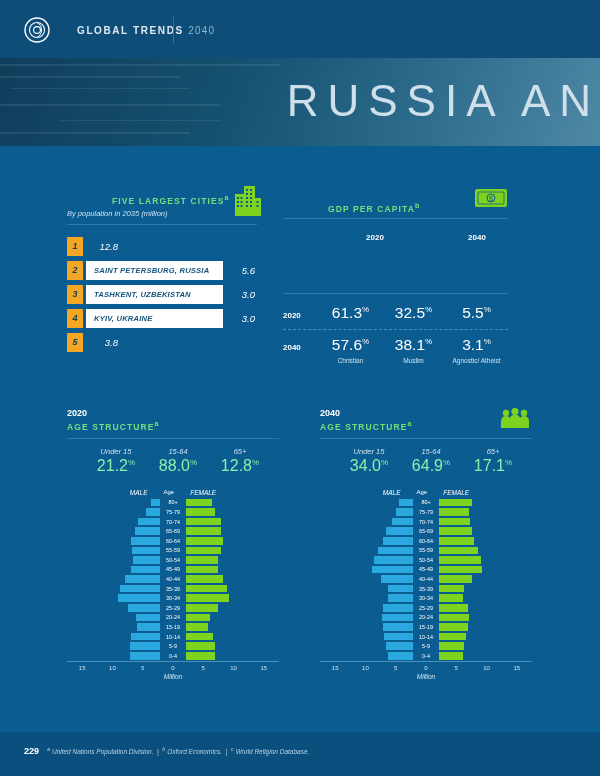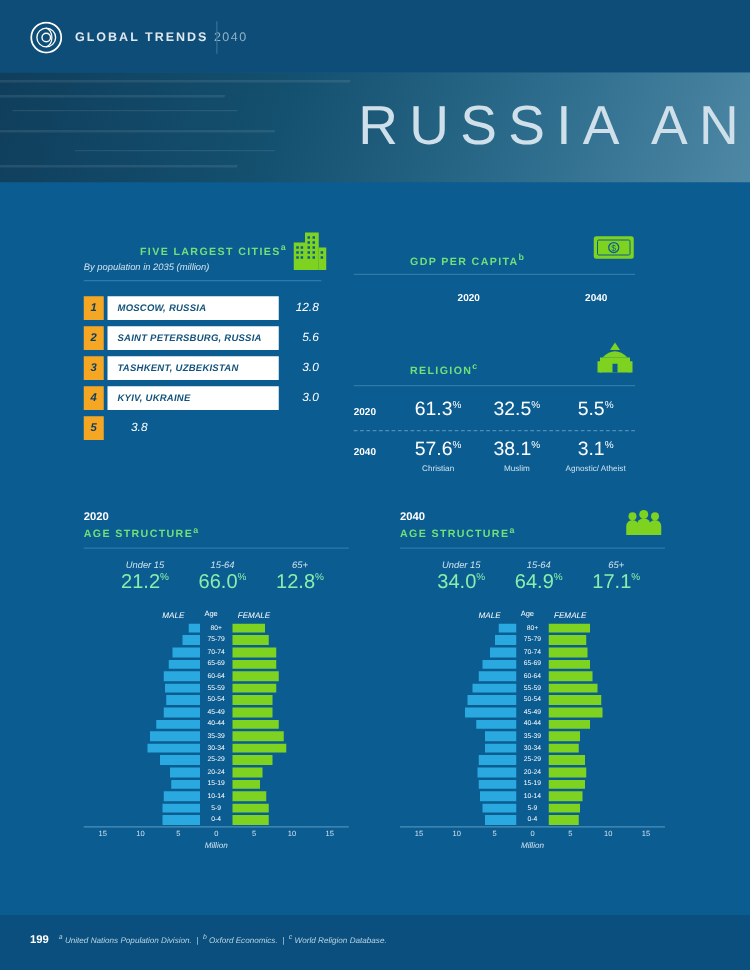--- a/index.html
+++ b/index.html
@@ -11,21 +11,21 @@
   }
   .page { position: relative; width: 600px; height: 776px; background: #0b5c91; }
 
   
   .header-band {
     position: absolute; top: 0; left: 0; width: 600px; height: 58px;
     background: #0d4d78;
   }
   .logo-wrap {
     position: absolute; left: 24px; top: 17px;
-    display: flex; align-items: center; gap: 10px;
+    display: flex; align-items: center; gap: 27px;
   }
   .logo-mark { width: 26px; height: 26px; }
   .logo-text { font-size: 10px; letter-spacing: 1.6px; color: #dfe8ef; font-weight: bold; }
   .logo-text .year { color: #8fb4cc; font-weight: normal; letter-spacing: 1.2px; }
   .logo-divider {
     position: absolute; left: 173px; top: 17px;
     width: 1px; height: 26px; background: #3a6f96;
   }
 
   
@@ -202,21 +202,20 @@
               <rect x="27.5" y="19" width="2" height="2"></rect>
                 <rect x="27.5" y="23" width="2" height="2"></rect>
             </g>
           </svg>
         </span>
       </div>
 
       <div style="margin-top:12px;">
         <div class="city-row">
           <div class="city-rank">1</div>
-          <div class="city-name">MOSCOW, RUSSIA</div>
           <div class="city-val">12.8</div>
         </div>
         <div class="city-row">
           <div class="city-rank">2</div>
           <div class="city-name">SAINT PETERSBURG, RUSSIA</div>
           <div class="city-val">5.6</div>
         </div>
         <div class="city-row">
           <div class="city-rank">3</div>
           <div class="city-name">TASHKENT, UZBEKISTAN</div>
@@ -251,35 +250,20 @@
       <div class="rule" style="margin-top:4px;"></div>
       <div style="display:flex; justify-content:flex-end;">
         <div class="gdp-years">
           <span>2020</span>
           <span>2040</span>
         </div>
       </div>
     </div>
 
     <div class="religion">
-      <div class="rel-head">
-        <div class="sect-title">
-          <span>RELIGION</span><sup>c</sup>
-        </div>
-        <span style="margin-top:-16px;">
-          <svg width="32" height="26" viewBox="0 0 32 26">
-            <path d="M16 1 L20 7 L12 7 Z" fill="#7ed321"></path>
-            <rect x="4" y="13" width="24" height="12" fill="#7ed321"></rect>
-            <path d="M6 13 Q16 3 26 13 Z" fill="#7ed321"></path>
-            <rect x="2" y="16" width="3" height="9" fill="#7ed321"></rect>
-            <rect x="27" y="16" width="3" height="9" fill="#7ed321"></rect>
-            <rect x="14" y="18" width="4" height="7" fill="#0b5c91"></rect>
-          </svg>
-        </span>
-      </div>
       <div class="rule" style="margin-top:4px;"></div>
 
       <div class="rel-row">
         <div class="rel-year">2020</div>
         <div class="rel-vals">
           <div class="rel-val"><span>61.3</span><sup>%</sup></div>
           <div class="rel-val"><span>32.5</span><sup>%</sup></div>
           <div class="rel-val"><span>5.5</span><sup>%</sup></div>
         </div>
       </div>
@@ -305,21 +289,21 @@
         <span>AGE STRUCTURE</span><sup>a</sup>
       </div>
       <div class="age-rule"></div>
       <div class="age-stats">
         <div class="age-stat">
           <div class="lbl">Under 15</div>
           <div class="val"><span>21.2</span><sup>%</sup></div>
         </div>
         <div class="age-stat">
           <div class="lbl">15-64</div>
-          <div class="val"><span>66.0</span><sup>%</sup></div>
+          <div class="val"><span>88.0</span><sup>%</sup></div>
         </div>
         <div class="age-stat">
           <div class="lbl">65+</div>
           <div class="val"><span>12.8</span><sup>%</sup></div>
         </div>
       </div>
 
       <div class="pyr">
         <div class="pyr-legend">
           <span>MALE</span>
@@ -700,21 +684,21 @@
           <span class="tick">15</span>
         </div>
         <div class="pyr-axis-label">Million</div>
       </div>
     </div>
 
   </div>
 
   <div class="footer">
     <div class="footer-inner">
-      <span class="pg">199</span>
+      <span class="pg">229</span>
       <span class="fn">
         <sup>a</sup>
         <span>United Nations Population Division.</span>
         &nbsp;|&nbsp;
         <sup>b</sup>
         <span>Oxford Economics.</span>
         &nbsp;|&nbsp;
         <sup>c</sup>
         <span>World Religion Database.</span>
       </span>

